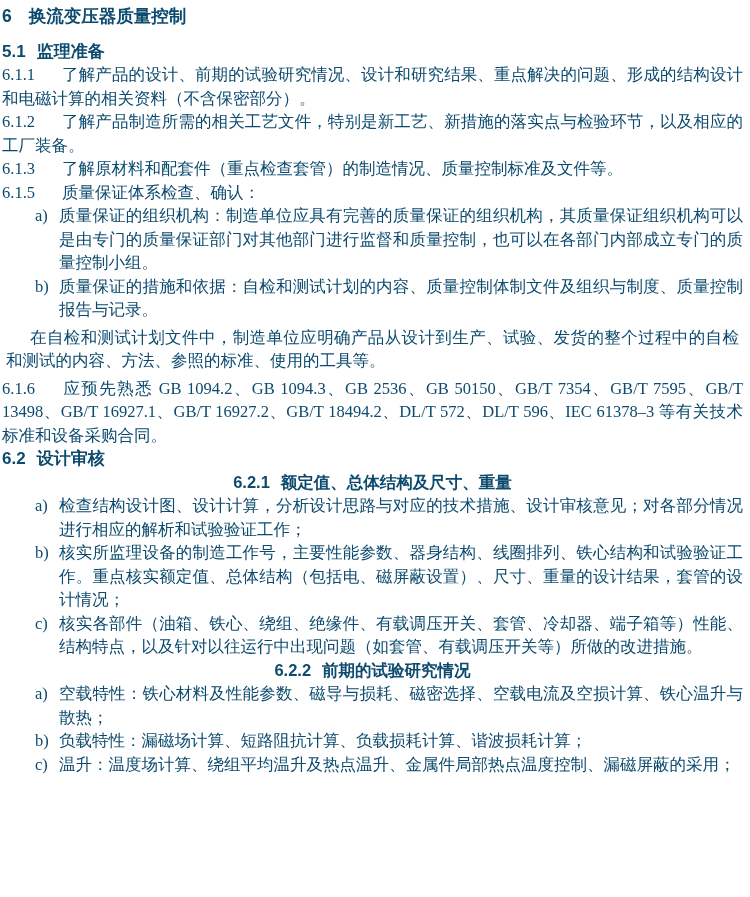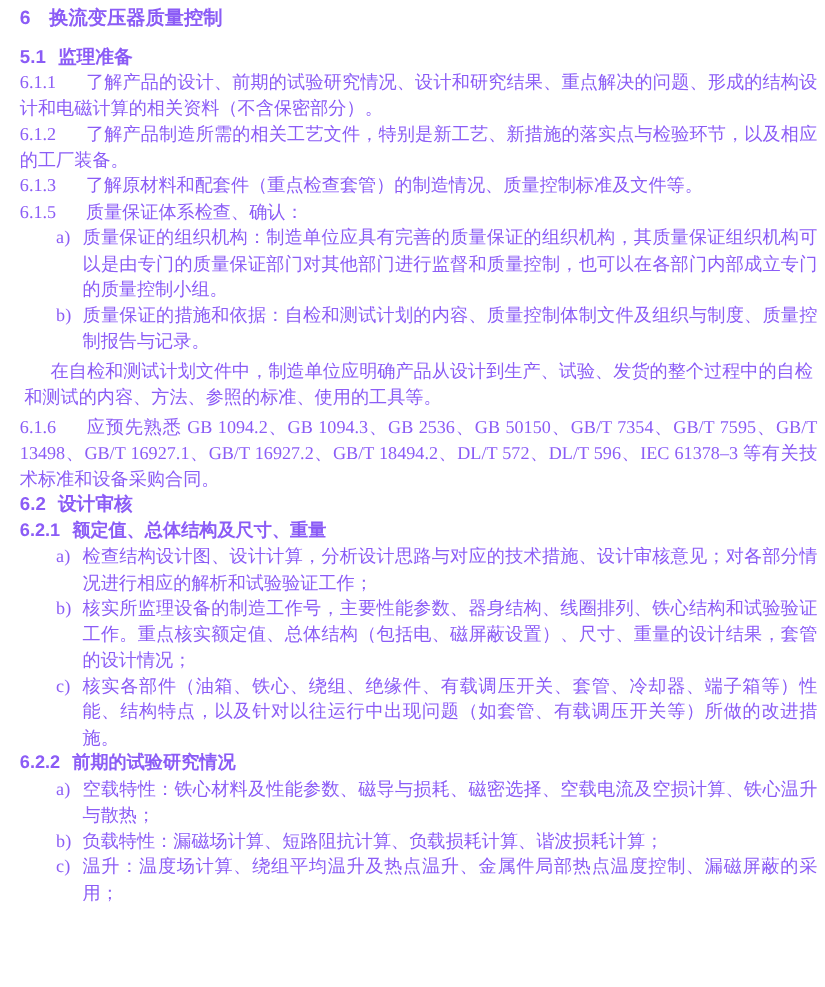--- a/index.html
+++ b/index.html
@@ -4,35 +4,35 @@
 <style>
   html, body { margin: 0; padding: 0; }
   body {
     width: 750px; height: 897px;
     background: #ffffff;
     overflow: hidden;
   }
   .page {
     box-sizing: border-box;
     width: 750px; height: 897px;
-    padding: 5px 7px 0 18px;
+    padding: 5px 7px 0 2px;
     font-family: "Liberation Serif", "DejaVu Serif", serif;
     font-size: 16.5px;
     line-height: 23.5px;
-    color: #8b5cf6;
+    color: #0c4a6e;
   }
   .h {
     font-family: "Liberation Sans", "DejaVu Sans", sans-serif;
     font-weight: bold;
     margin: 0;
     text-align: left;
   }
   .h1 { font-size: 17.5px; margin-bottom: 11px; }
   .h2 { font-size: 17px; }
-  .h3 { font-size: 16.5px; }
+  .h3 { font-size: 16.5px; text-align: center; }
   .h1 .num { margin-right: 17px; }
   .h2 .num, .h3 .num { margin-right: 11px; }
   .p {
     margin: 0;
     text-align: justify;
     text-align-last: left;
   }
   .p .num { margin-right: 27px; }
   .indent {
     margin: 4px;

